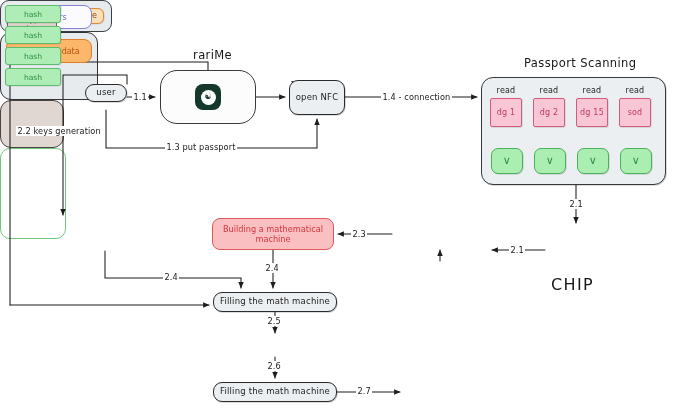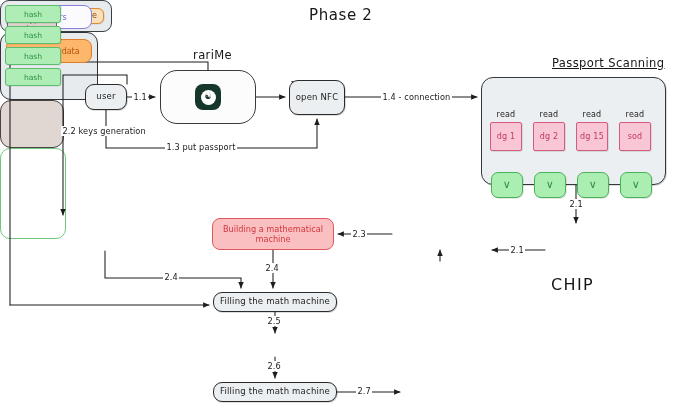--- a/index.html
+++ b/index.html
@@ -42,21 +42,21 @@
     position:absolute;
     font-size:8.2px;
     color:#1a1a1a;
     background:#ffffff;
     padding:0 1.5px;
     white-space:nowrap;
     letter-spacing:.1px;
   }
 
   
-  #user-node{left:85px;top:84px;width:42px;height:26px;}
+  #user-node{left:85px;top:84px;width:42px;height:18px;}
 
   #rarime-node{
     left:160px;top:70px;width:96px;height:54px;
     background:#fcfcfc;border-radius:17px;border:1.2px solid #3a3a3a;
   }
   .rarime-logo{
     width:26px;height:26px;border-radius:8px;background:#15382a;
     display:flex;align-items:center;justify-content:center;
   }
   .rarime-logo .dot{
@@ -66,21 +66,21 @@
   .rarime-logo .glyph{font-size:8px;color:#15382a;line-height:1;font-weight:700;}
 
   #nfc-node{left:289px;top:80px;width:56px;height:35px;}
 
   
   #passport-panel{
     left:481px;top:77px;width:185px;height:108px;
     background:#eceff1;border:1.2px solid #33393d;border-radius:12px;
     display:block;
   }
-  .pp-col{position:absolute;width:36px;text-align:center;margin-top:24px;}
+  .pp-col{position:absolute;width:36px;text-align:center;}
   .pp-read{font-size:8px;color:#1b1b1b;}
   .dg{
     margin:3px auto 0;width:30px;height:27px;border-radius:2px;
     background:#f8c6d4;border:1.2px solid #d45a80;color:#c03a64;
     font-size:8px;display:flex;align-items:center;justify-content:center;
     box-shadow:0.7px 0.7px 0 rgba(0,0,0,0.13);
   }
   .chk{
     position:absolute;top:62px;left:3px;width:30px;height:24px;border-radius:7px;
     background:#abeeb2;border:1.2px solid #49b158;color:#2f8f42;
@@ -148,28 +148,27 @@
   }
   .hash{
     position:absolute;left:5px;width:54px;height:16px;border-radius:3px;
     background:#aeeeb6;border:1.2px solid #5cbd6c;color:#2f8f42;font-size:7.6px;
     display:flex;align-items:center;justify-content:center;
     box-shadow:0.6px 0.6px 0 rgba(0,0,0,0.1);
   }
 
   
   #rarime-caption{left:193px;top:48px;}
-  #passport-caption{left:552px;top:56px;text-decoration:underline;}
+  #passport-caption{left:524px;top:56px;}
 </style>
 </head>
 <body>
 
 <div id="canvas">
 
-  <div class="title" style="left:309px;top:6px;">Phase 2</div>
 
   <svg id="wires" viewBox="0 0 680 417">
     <defs>
       <marker id="ah" markerWidth="7" markerHeight="7" refX="5.6" refY="2.6" orient="auto">
         <path d="M0,0 L6,2.6 L0,5.2 z" fill="#1d1d1d"></path>
       </marker>
     </defs>
     <g stroke="#1d1d1d" stroke-width="1.05" fill="none" stroke-linecap="round">
 
       <path d="M127,97 L155,97" marker-end="url(#ah)"></path>
@@ -209,21 +208,21 @@
       <path d="M440,261 L440,250" marker-end="url(#ah)"></path>
     </g>
   </svg>
 
   <div class="edge-label" style="left:132px;top:92px;">1.1</div>
   <div class="edge-label" style="left:261px;top:80px;margin-left:28px;">1.2</div>
   <div class="edge-label" style="left:165px;top:142px;">1.3 put passport</div>
   <div class="edge-label" style="left:381px;top:92px;">1.4 - connection</div>
   <div class="edge-label" style="left:568px;top:199px;">2.1</div>
   <div class="edge-label" style="left:509px;top:245px;">2.1</div>
-  <div class="edge-label" style="left:16px;top:126px;margin-left:45px;">2.2 keys generation</div>
+  <div class="edge-label" style="left:16px;top:126px;">2.2 keys generation</div>
   <div class="edge-label" style="left:351px;top:229px;">2.3</div>
   <div class="edge-label" style="left:264px;top:263px;">2.4</div>
   <div class="edge-label" style="left:163px;top:272px;">2.4</div>
   <div class="edge-label" style="left:266px;top:316px;">2.5</div>
   <div class="edge-label" style="left:266px;top:361px;">2.6</div>
   <div class="edge-label" style="left:356px;top:386px;">2.7</div>
 
   <div class="caption" id="rarime-caption">rariMe</div>
   <div class="caption" id="passport-caption">Passport Scanning</div>
   <div class="caption" id="chip-caption">CHIP</div>

